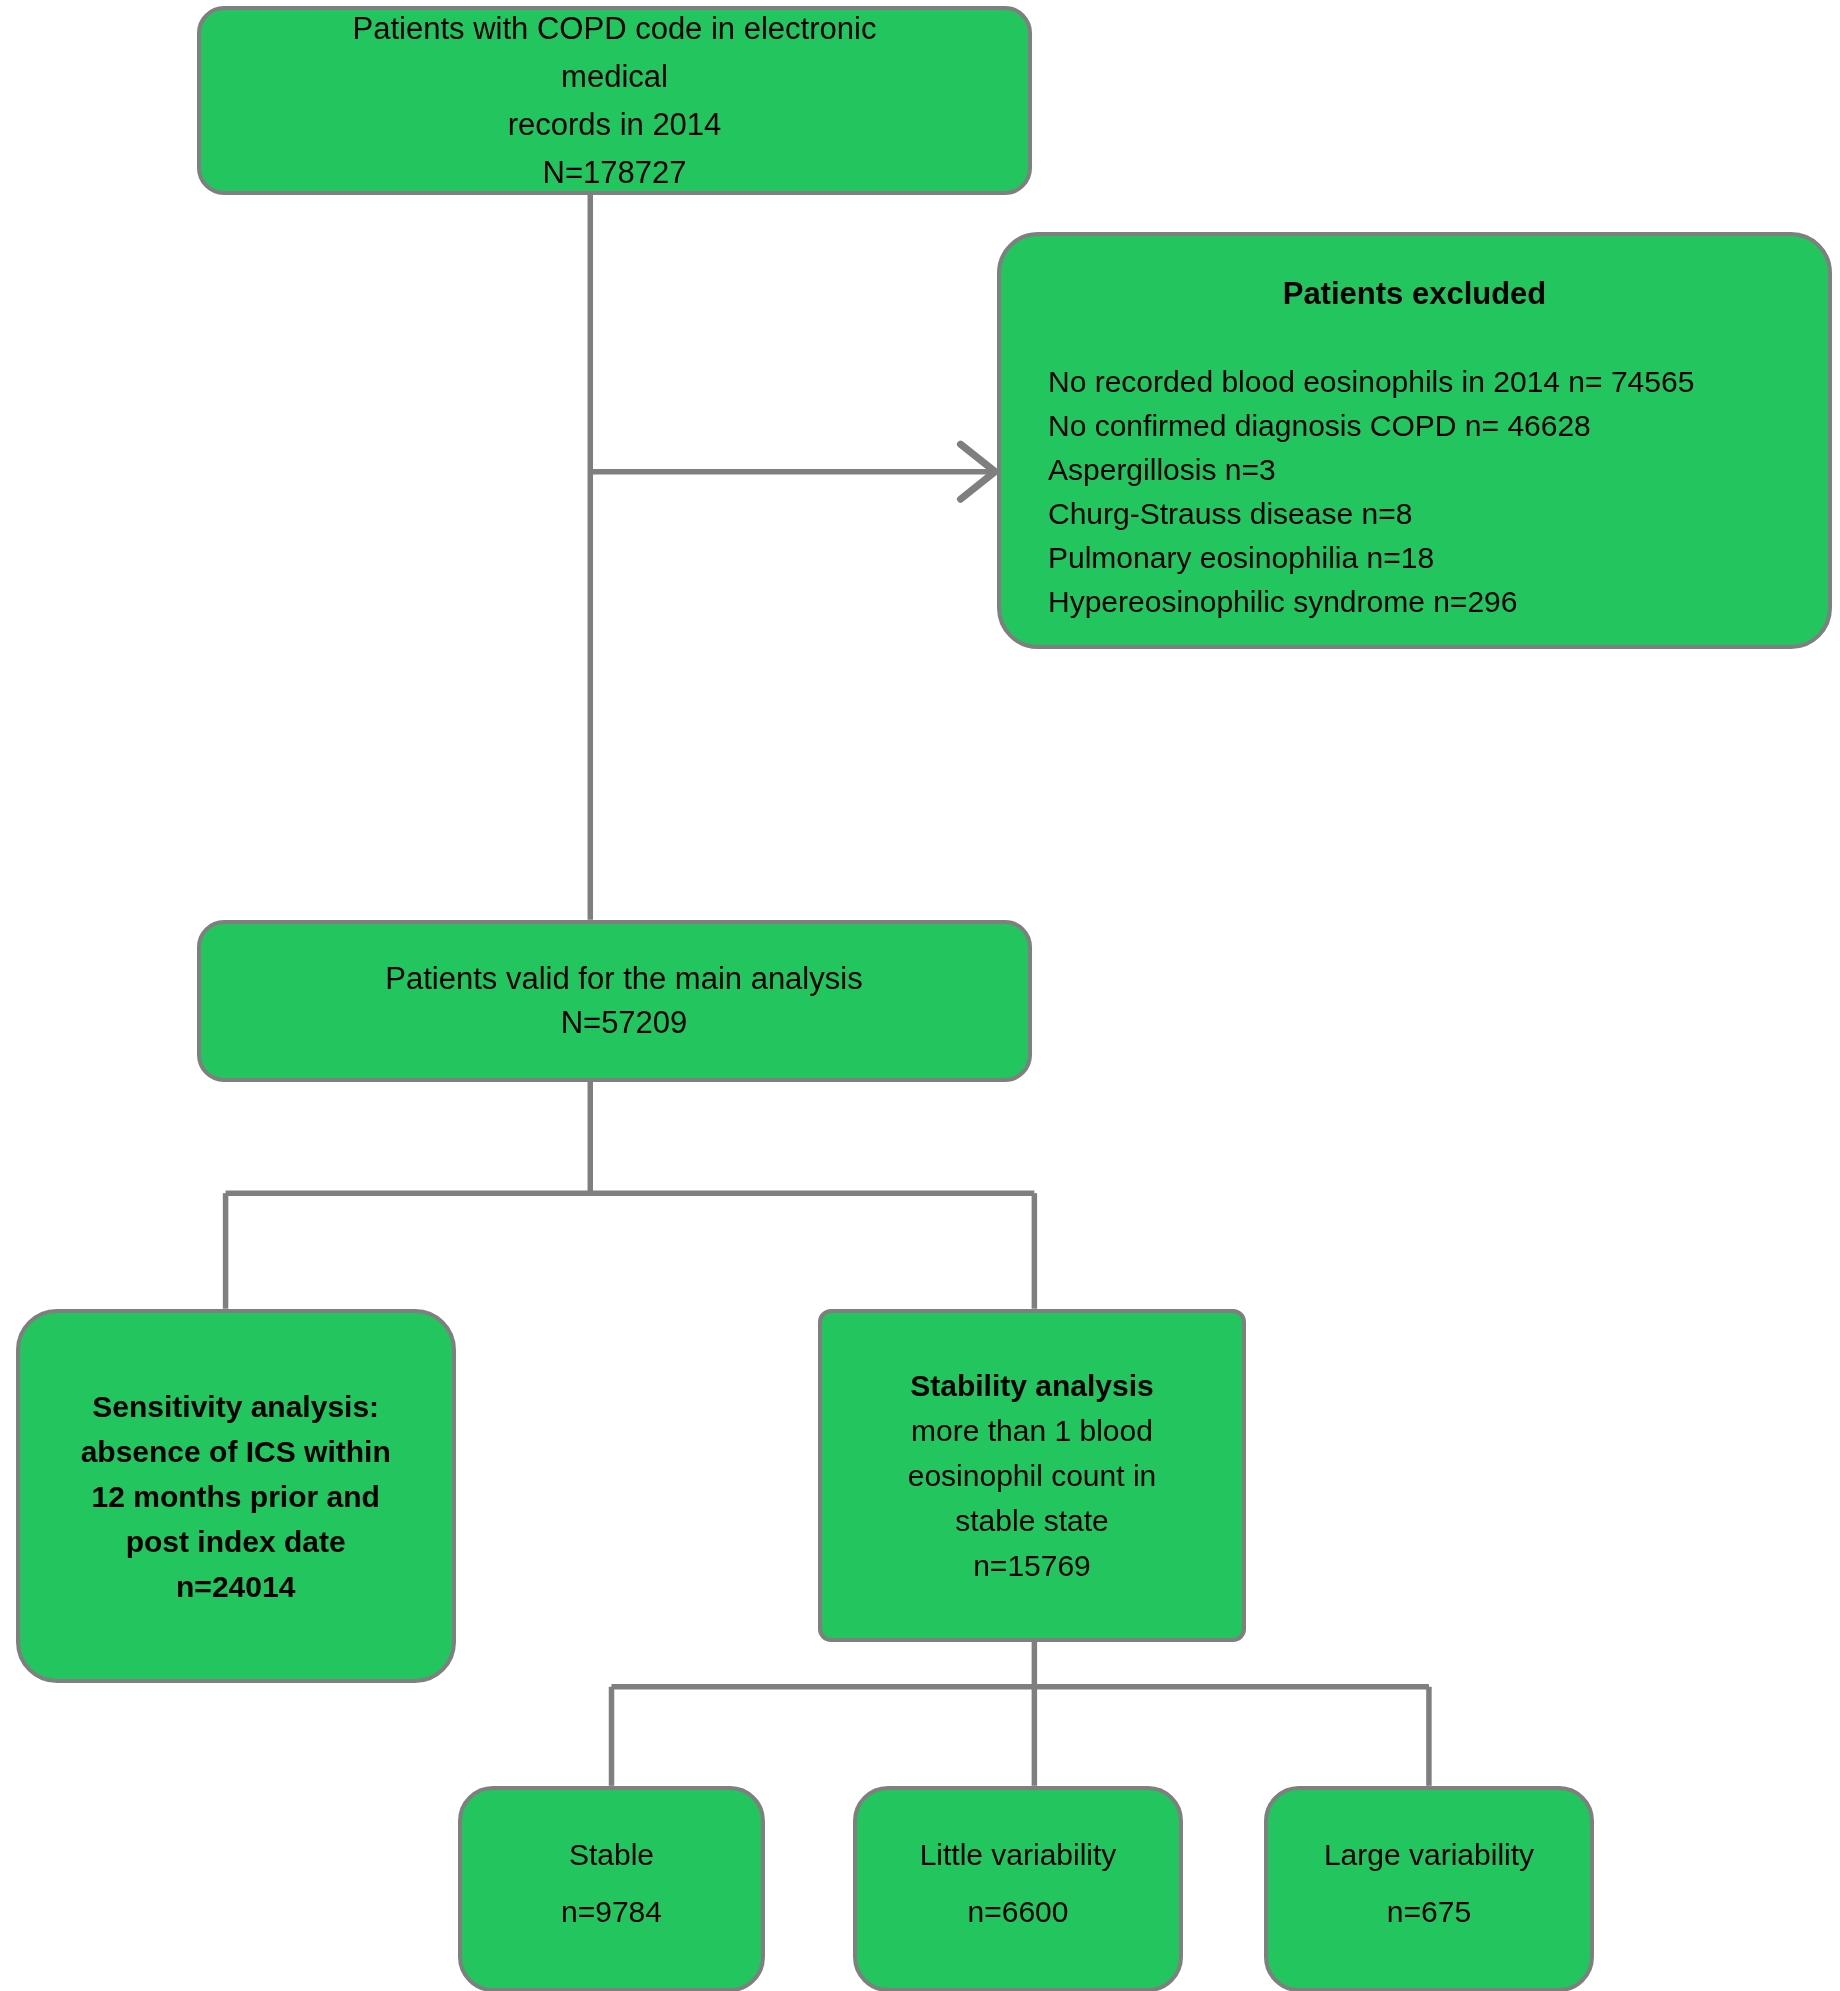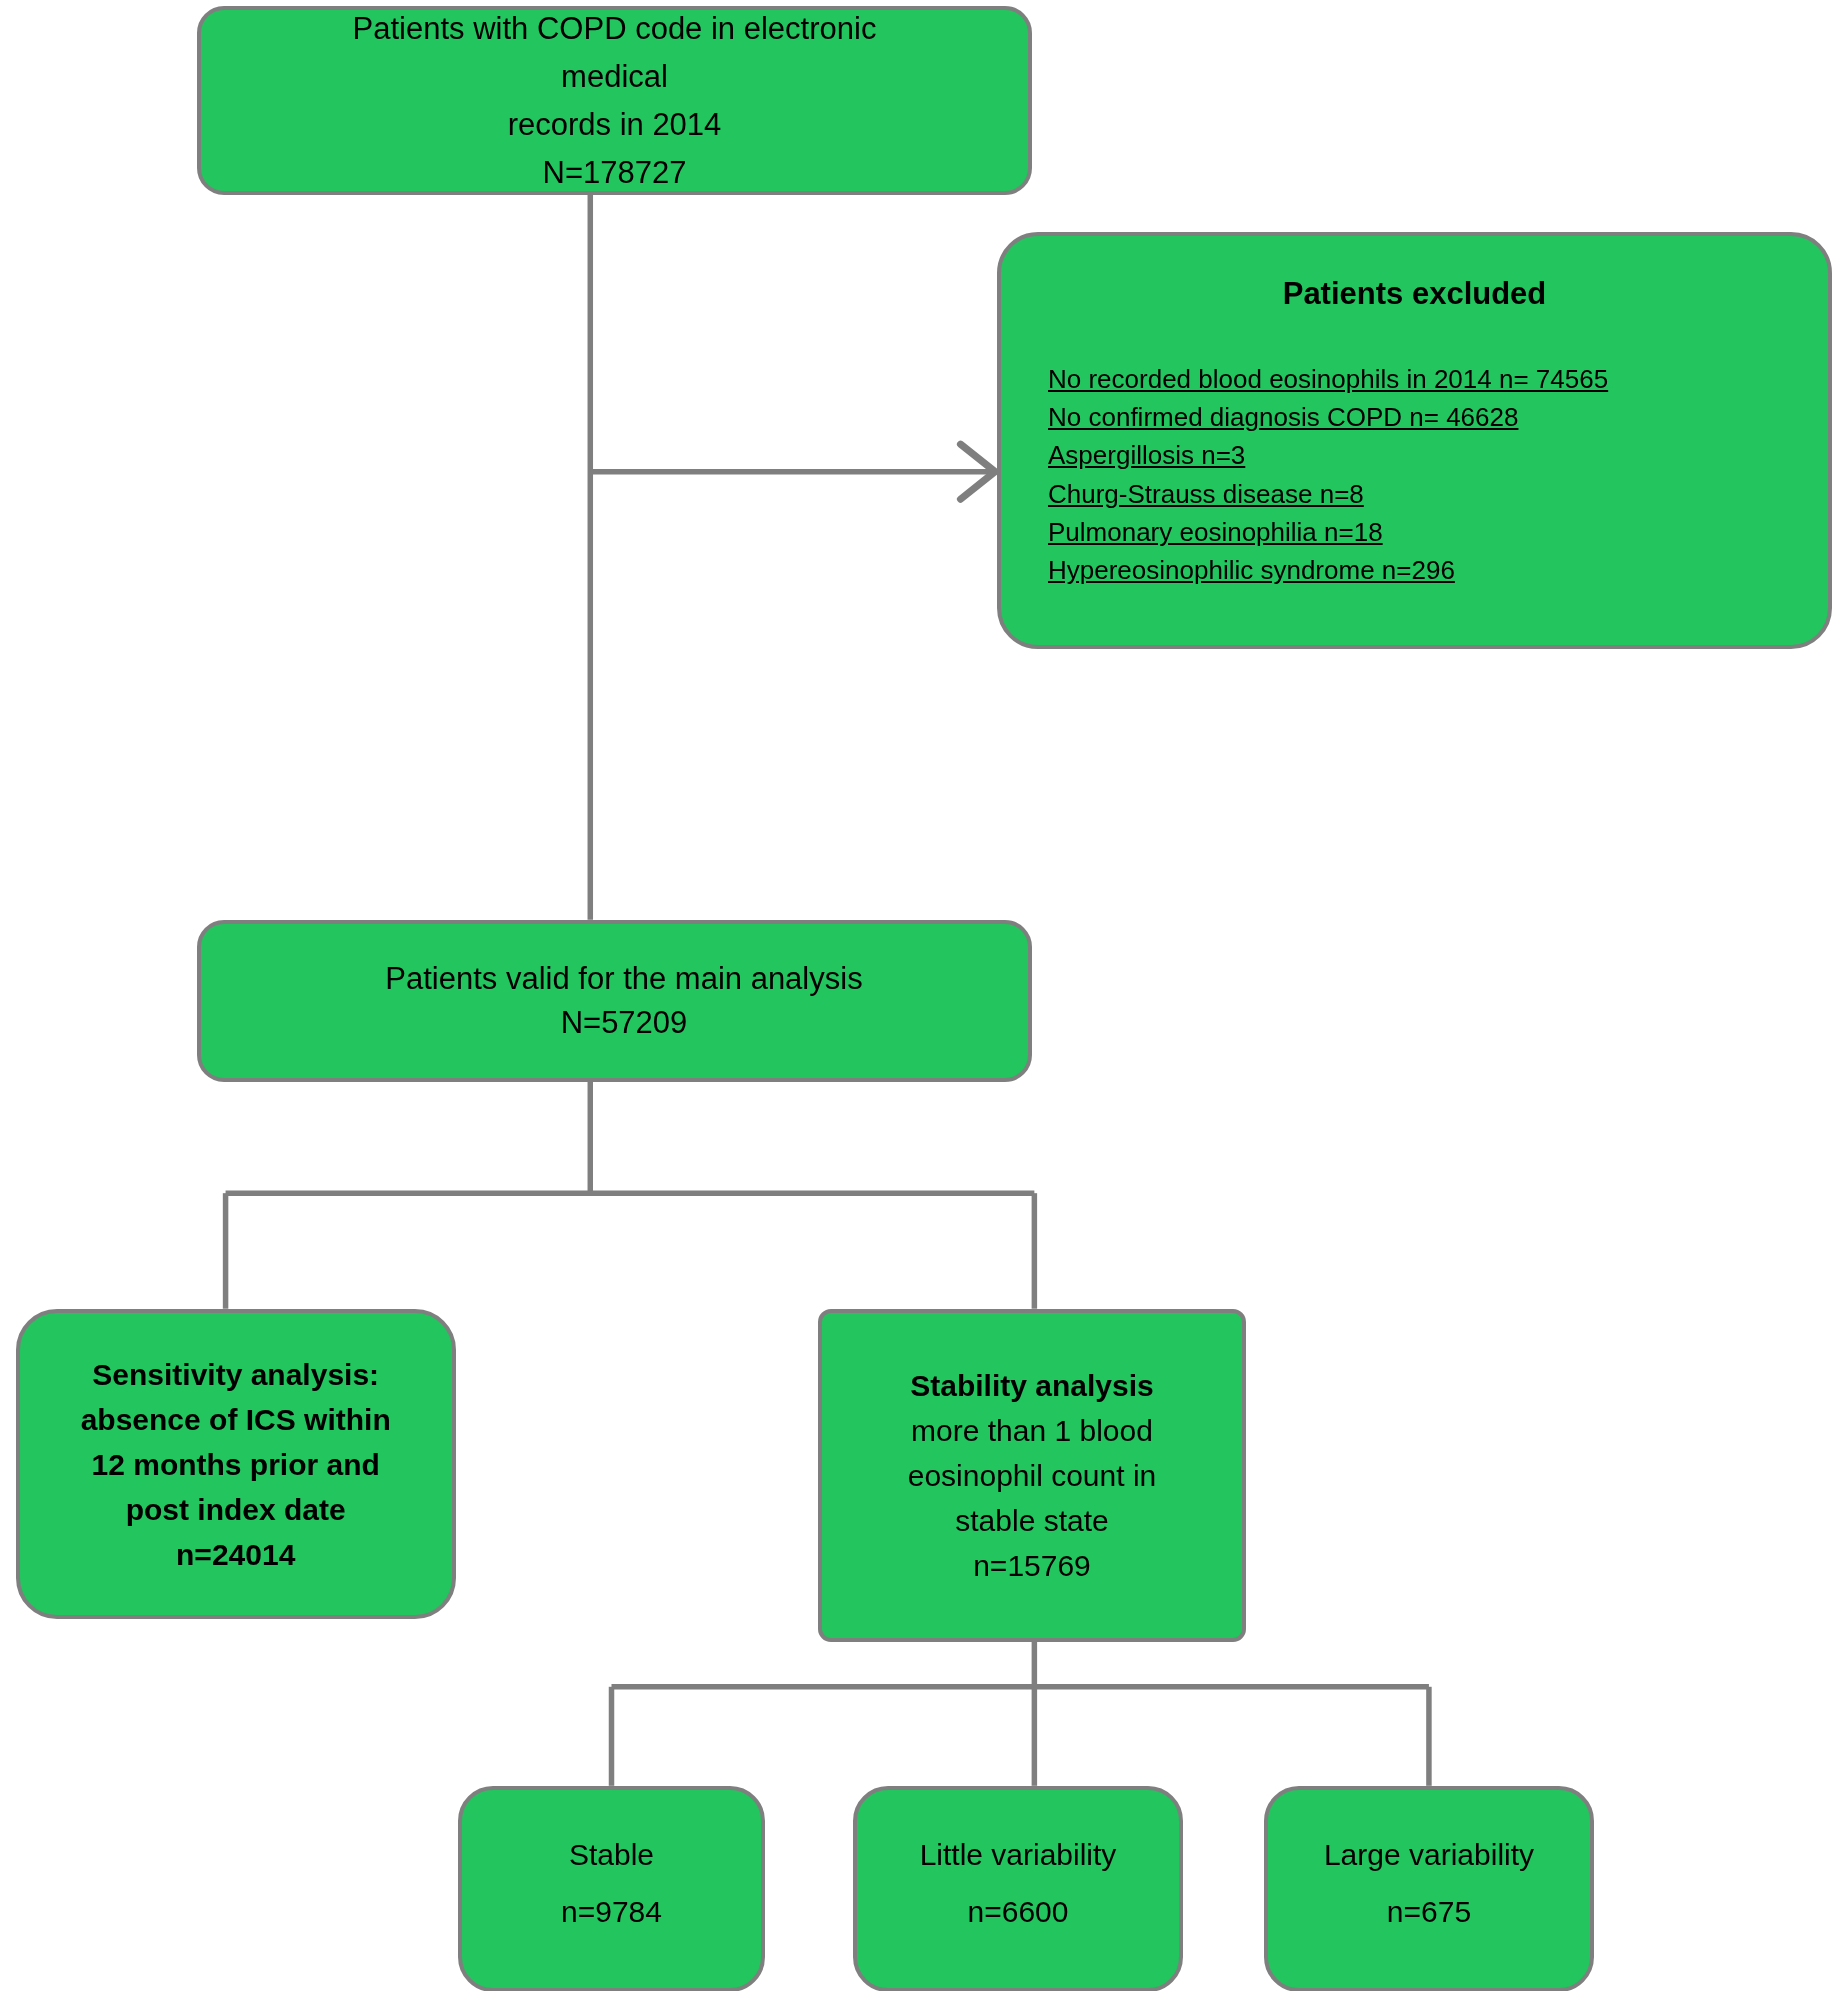--- a/index.html
+++ b/index.html
@@ -78,35 +78,34 @@
     font-size: 31px;
     margin-top: 35px;
   }
   #node-excluded .excl-list {
     margin-top: 44px;
     padding-left: 46px;
     text-align: left;
     line-height: 1.47;
   }
   #node-excluded .excl-list .line {
-    font-size: 26px;
-    text-decoration: underline;
+    font-size: 30px;
   }
 
   #node-valid {
     left: 197px; top: 920px;
     width: 835px; height: 162px;
     border-radius: 27px;
     font-size: 31px;
     padding-left: 38px;
   }
 
   #node-sensitivity {
     left: 15.7px; top: 1309px;
-    width: 440px; height: 310px;
+    width: 440px; height: 374px;
     border-radius: 41px;
     font-size: 30px;
     font-weight: bold;
     line-height: 1.5;
   }
 
   #node-stability {
     left: 818px; top: 1309px;
     width: 428px; height: 333px;
     border-radius: 13px;

